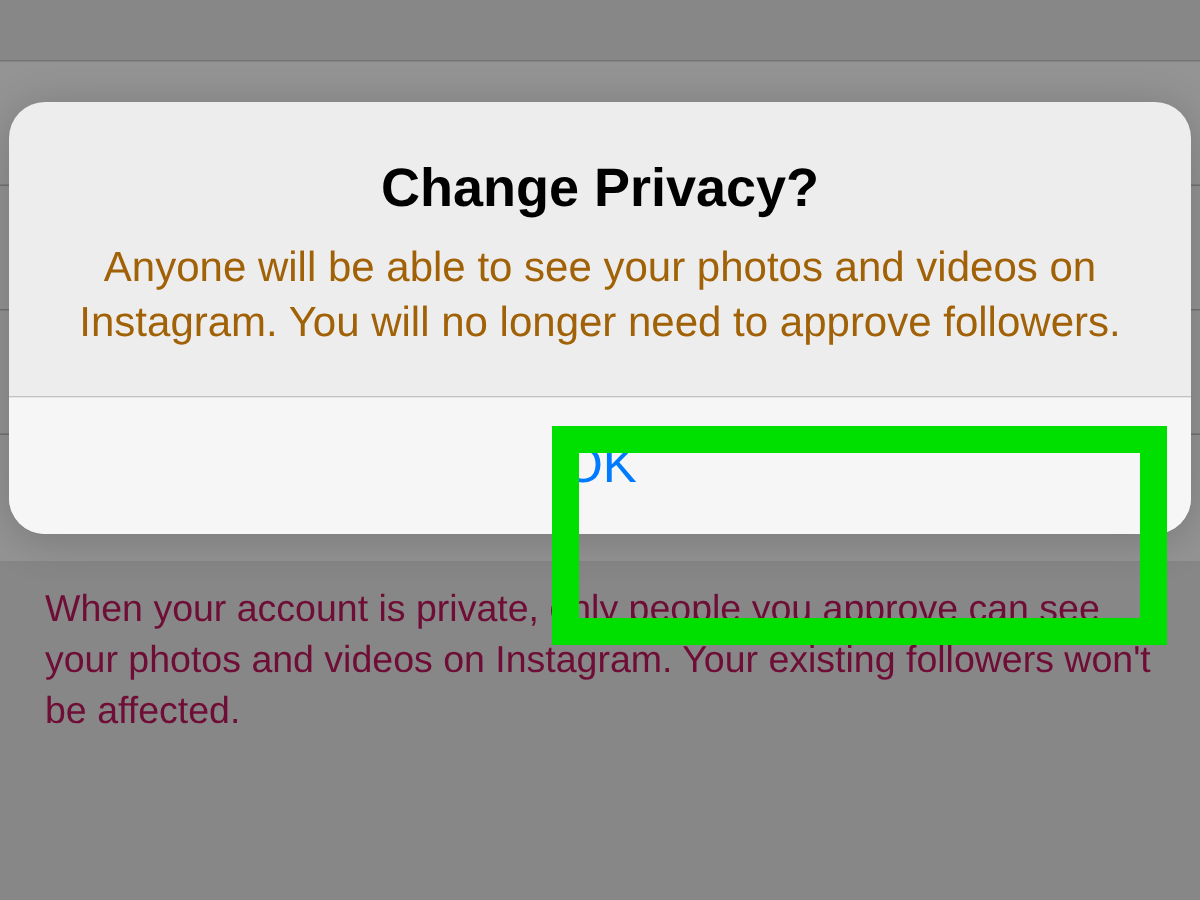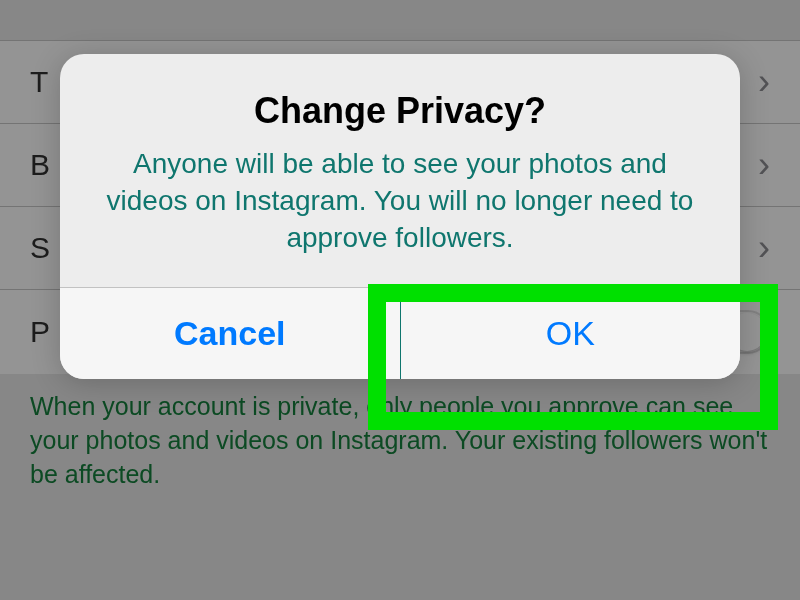--- a/index.html
+++ b/index.html
@@ -52,55 +52,55 @@
       content: "";
       position: absolute;
       right: 2px; top: 1px;
       width: 38px; height: 38px;
       border-radius: 50%;
       background: #fff;
       box-shadow: 0 2px 4px rgba(0,0,0,0.25);
     }
     .caption {
       padding: 16px 30px 0 30px;
-      color: #15803d;
+      color: #be185d;
       font-size: 25px;
       line-height: 1.35;
     }
     
     .overlay {
       position: absolute;
       inset: 0;
       background: rgba(0,0,0,0.42);
     }
     
     .alert {
       position: absolute;
-      top: 54px;
+      top: 68px;
       left: 50%;
       transform: translateX(-50%);
-      width: 680px;
+      width: 788px;
       background: #ededed;
       border-radius: 24px;
       overflow: hidden;
       box-shadow: 0 4px 30px rgba(0,0,0,0.2);
     }
     .alert-body {
       padding: 36px 30px 30px 30px;
       text-align: center;
     }
     .alert-title {
       font-size: 36px;
       font-weight: 600;
       color: #000;
       margin-bottom: 14px;
     }
     .alert-msg {
       font-size: 28px;
-      color: #0f766e;
+      color: #a16207;
       line-height: 1.32;
       padding: 0 6px;
     }
     .alert-buttons {
       display: flex;
       border-top: 1px solid #c2c2c2;
     }
     .alert-btn {
       flex: 1;
       text-align: center;
@@ -149,20 +149,19 @@
   </div>
 
   <div class="overlay"></div>
 
   <div class="alert">
     <div class="alert-body">
       <div class="alert-title">Change Privacy?</div>
       <div class="alert-msg">Anyone will be able to see your photos and videos on Instagram. You will no longer need to approve followers.</div>
     </div>
     <div class="alert-buttons">
-      <div class="alert-btn cancel">Cancel</div>
       <div class="alert-btn">OK</div>
     </div>
   </div>
 
   <div class="highlight-box"></div>
 
 </div>
 
 </body></html>

